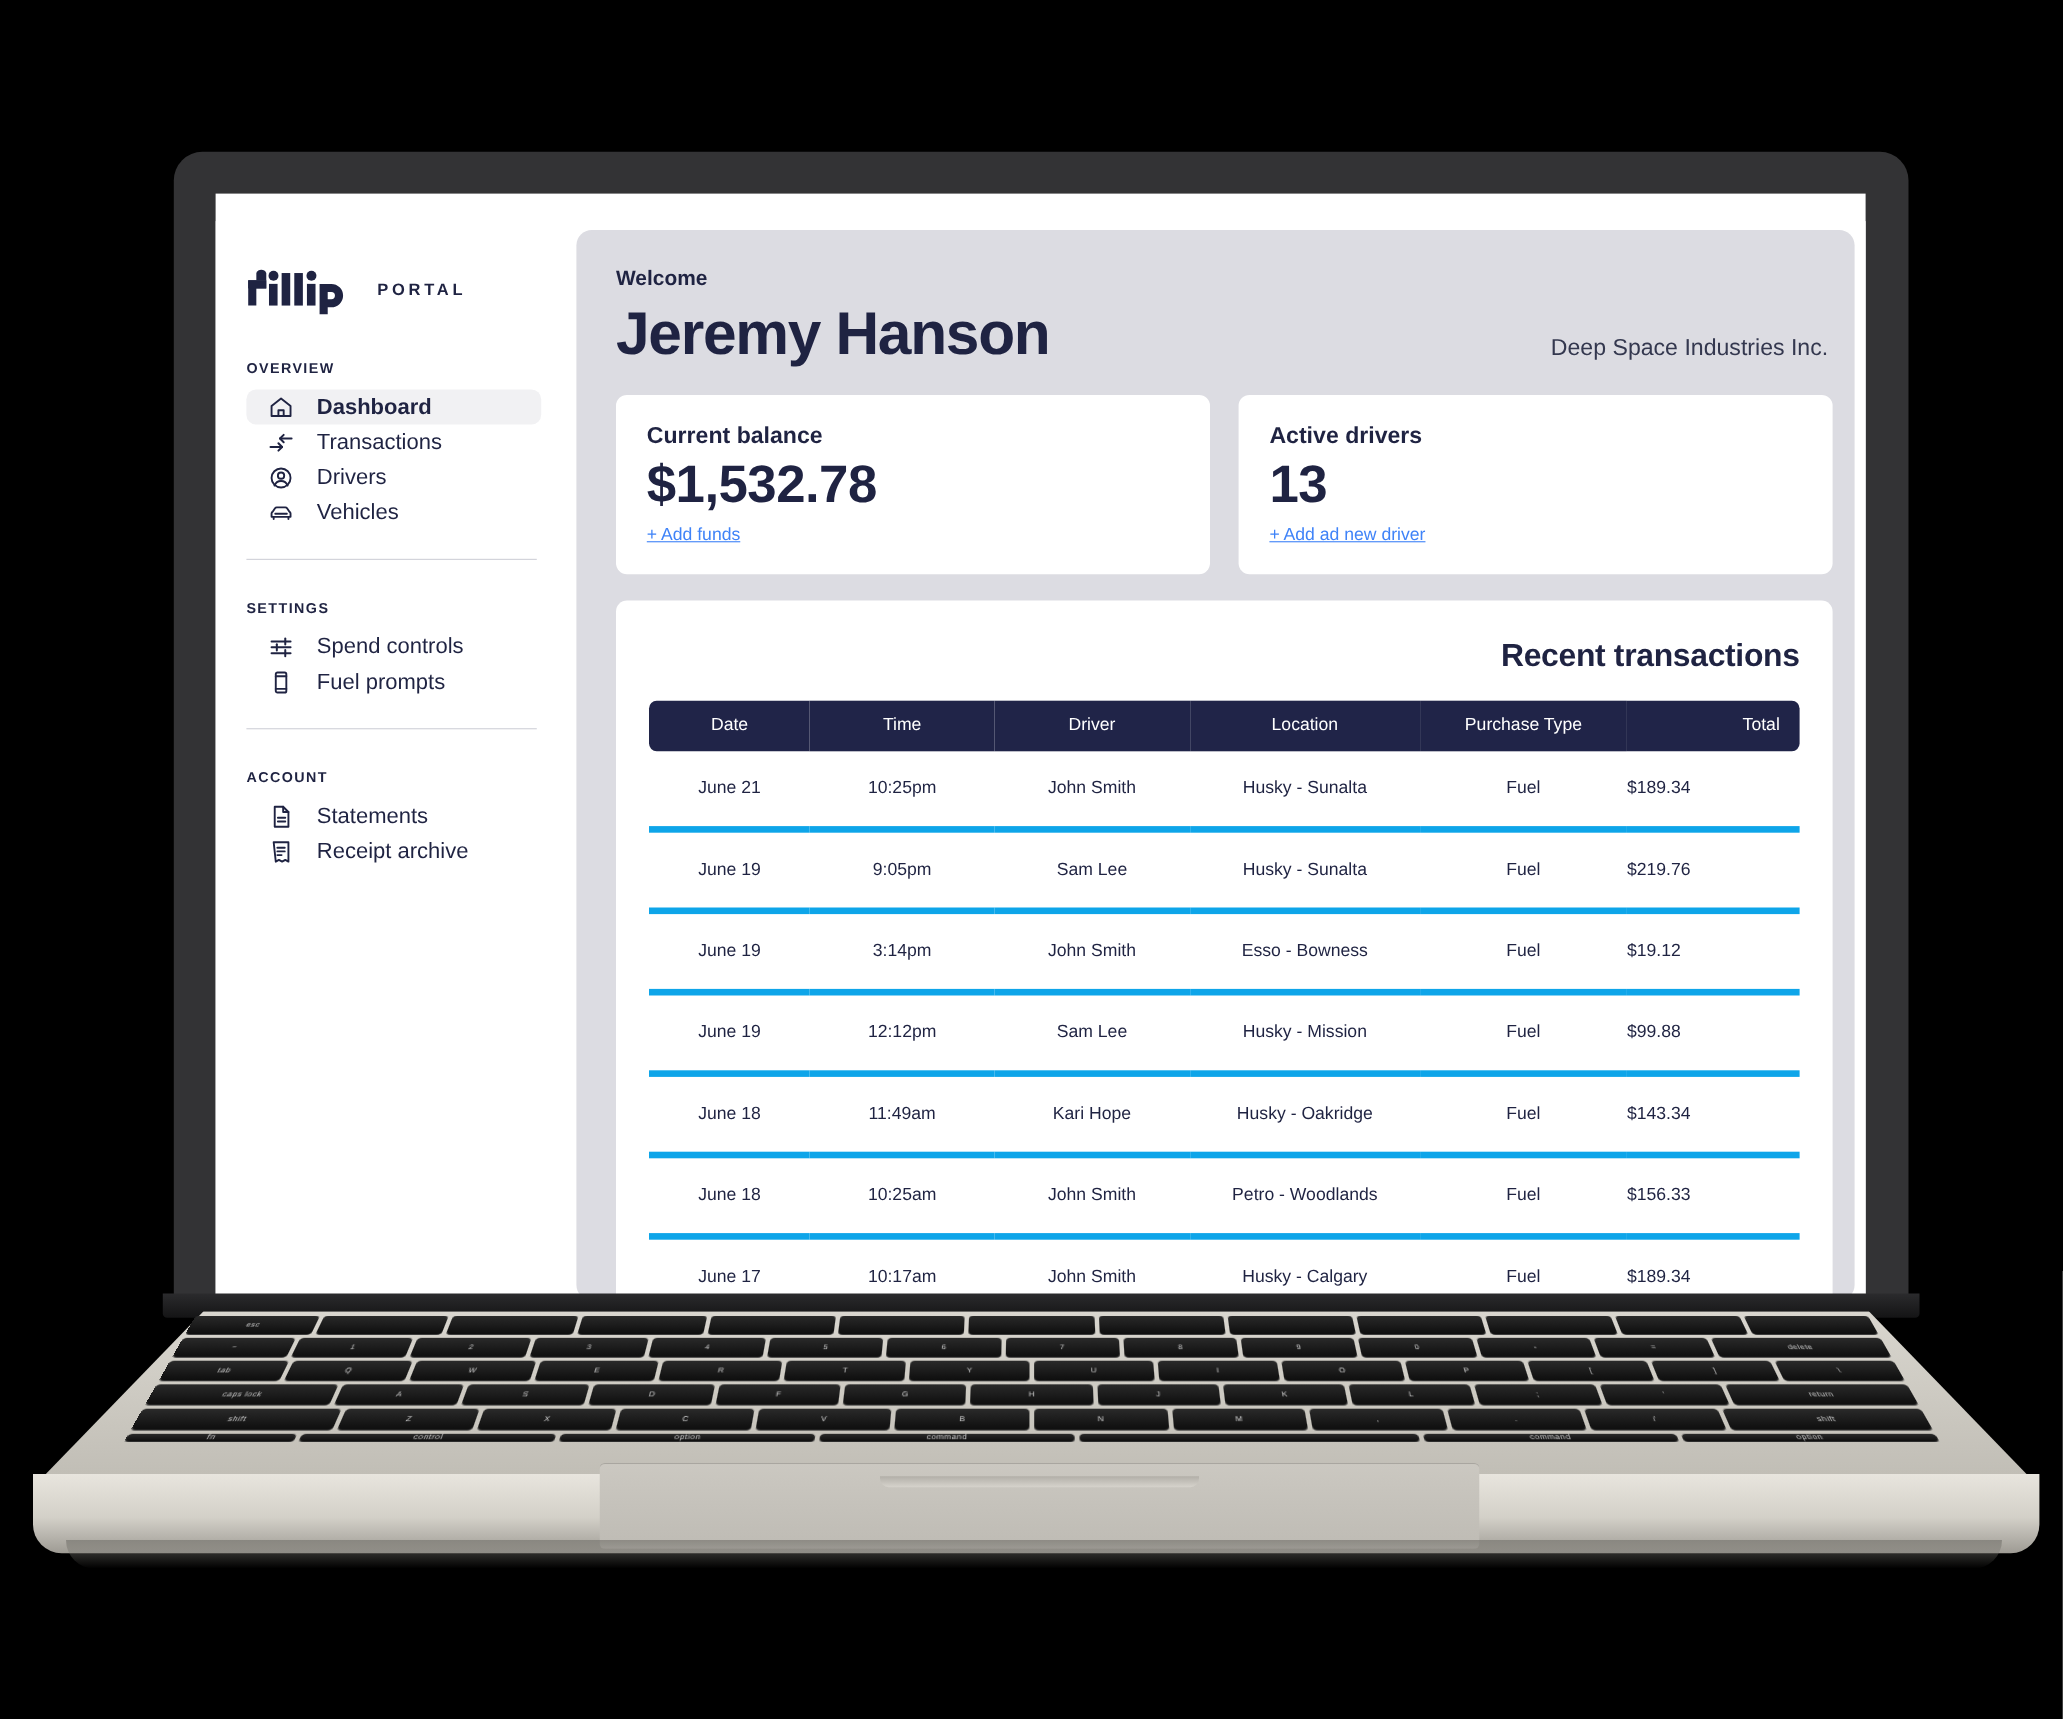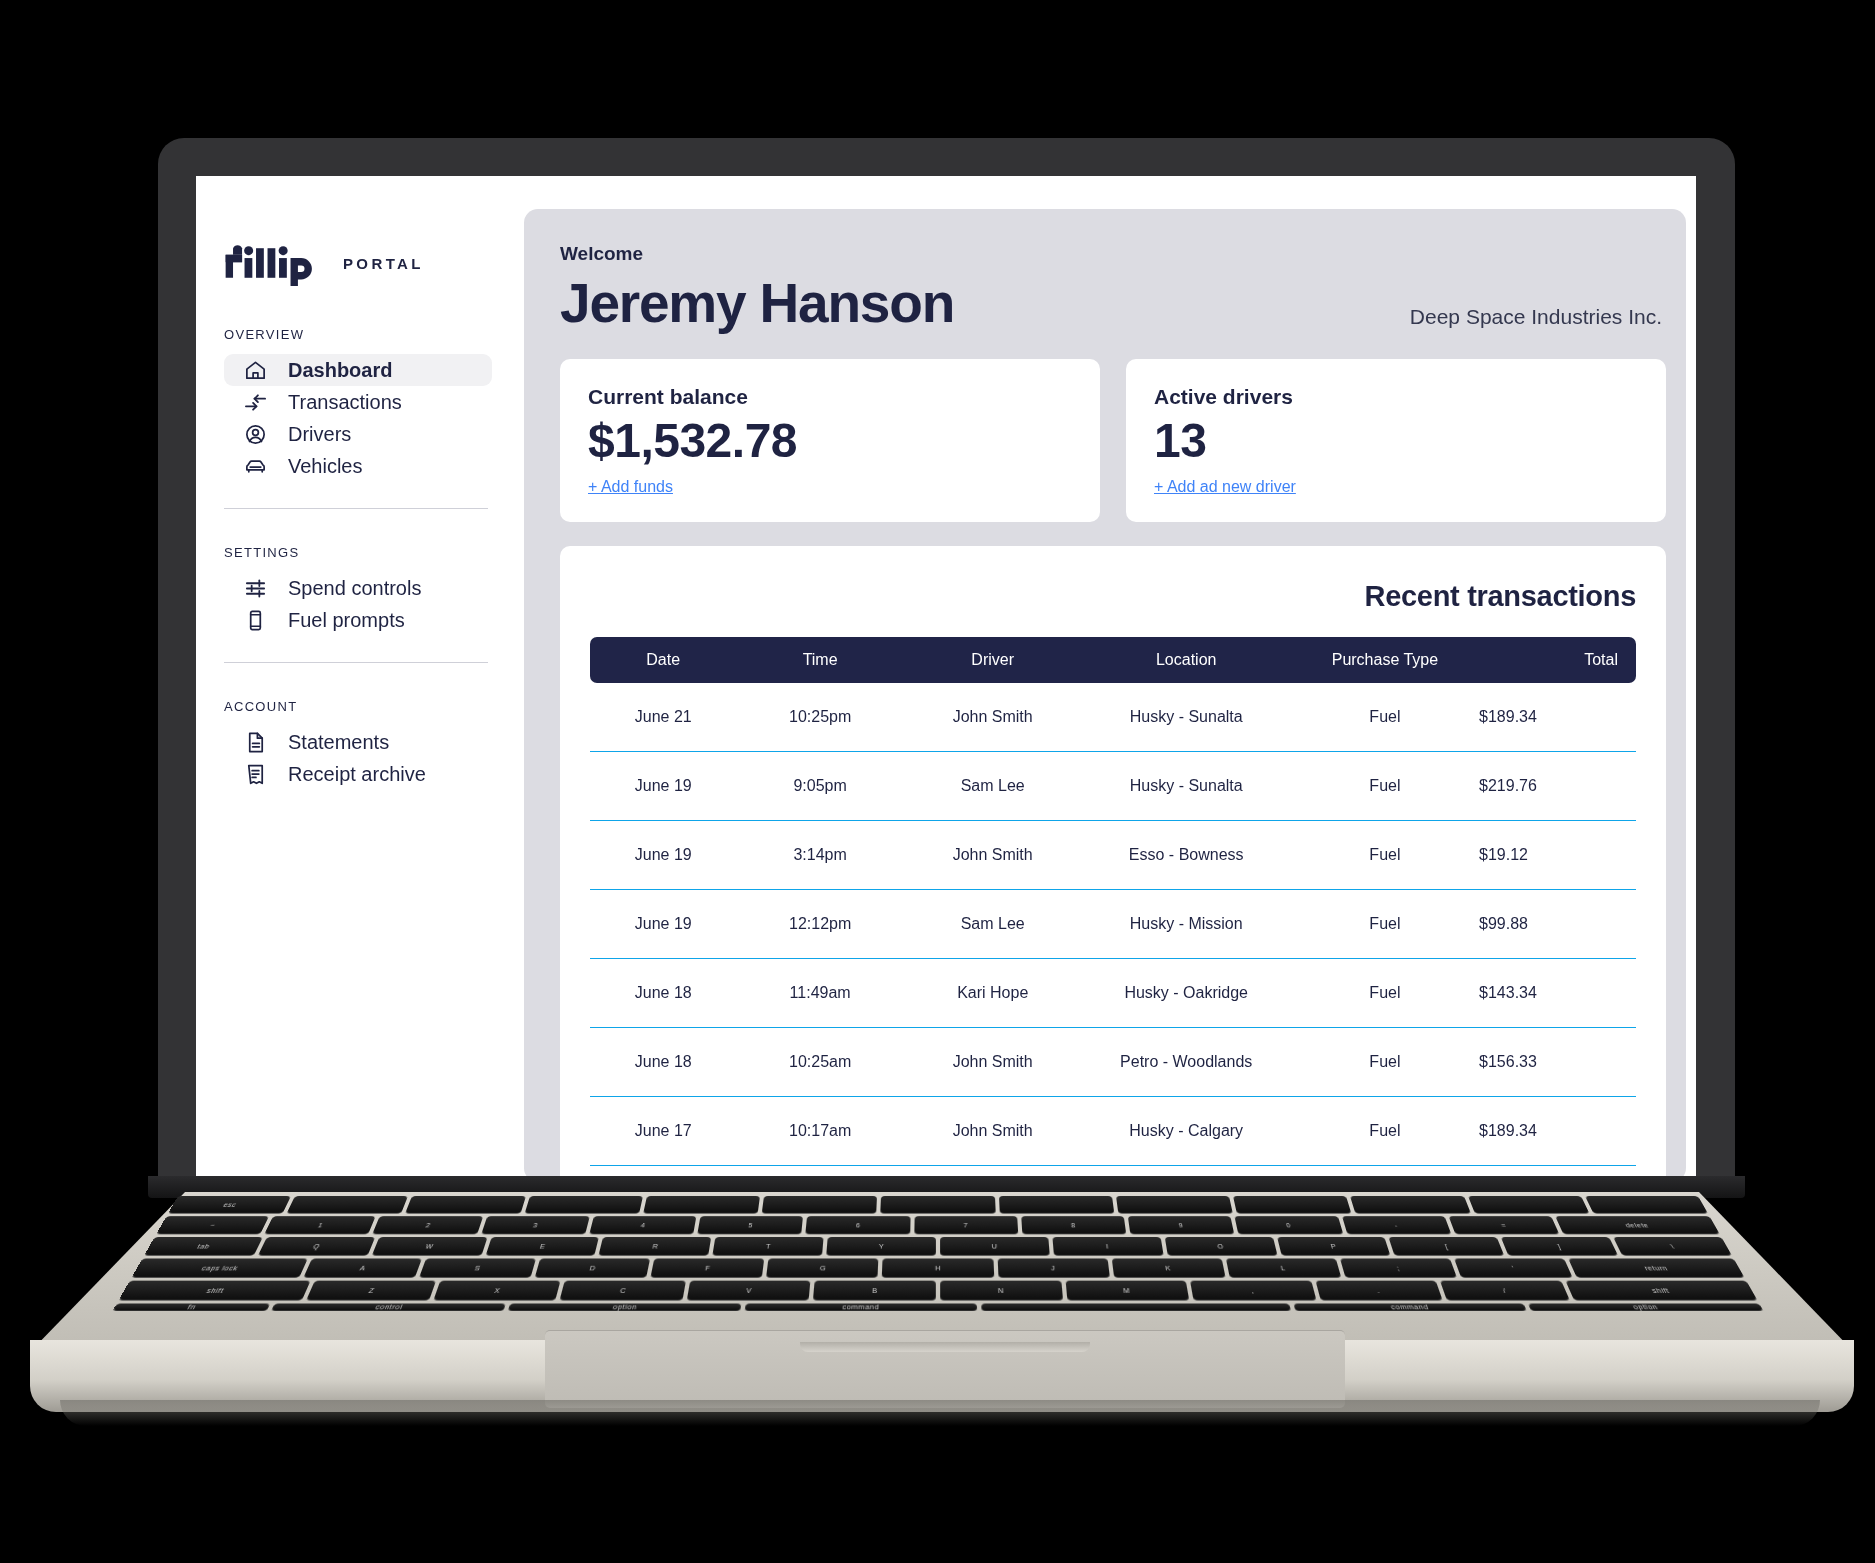--- a/index.html
+++ b/index.html
@@ -116,21 +116,21 @@
     position: relative;
   }
   #brand { display: flex; align-items: center; padding: 0 24px 0 28px; height: 56px; }
   #logo-mark { height: 46px; }
   #portal-word {
     margin-left: 22px;
     font-size: 15px; font-weight: 700;
     letter-spacing: 3.4px; color: #1f2342;
   }
   .nav-group-label {
-    font-size: 13px; font-weight: 400; letter-spacing: 1.3px;
+    font-size: 13px; font-weight: 700; letter-spacing: 1.3px;
     color: #1f2342; padding: 0 28px; margin: 36px 0 12px 28px;
     margin-left: 0; padding-left: 28px;
   }
   .nav-item {
     display: flex; align-items: center;
     height: 32px; margin: 0 24px 0 28px;
     padding: 0 0 0 18px; border-radius: 9px;
     color: #1f2342; font-size: 20px; cursor: pointer;
   }
   .nav-item.active { background: #f1f1f3; font-weight: 700; }
@@ -208,21 +208,21 @@
   thead th {
     background: #202448; color: #ffffff;
     font-size: 16px; font-weight: 400;
     padding: 14px 0; text-align: center;
   }
   thead th:first-child { border-radius: 7px 0 0 7px; }
   thead th:last-child  { border-radius: 0 7px 7px 0; padding-right: 18px; text-align: right; }
   tbody td {
     font-size: 16px; color: #1f2342;
     text-align: center; padding: 25px 0;
-    border-bottom: 1px solid #0ea5e9;
+    border-bottom: 6px solid #0ea5e9;
   }
   tbody td:last-child { text-align: left; padding-right: 18px; }
   tbody tr:last-child td { border-bottom: none; }
   col.c-date { width: 14%; }
   col.c-time { width: 16%; }
   col.c-driver { width: 17%; }
   col.c-loc { width: 20%; }
   col.c-type { width: 18%; }
   col.c-total { width: 15%; }
 </style>

